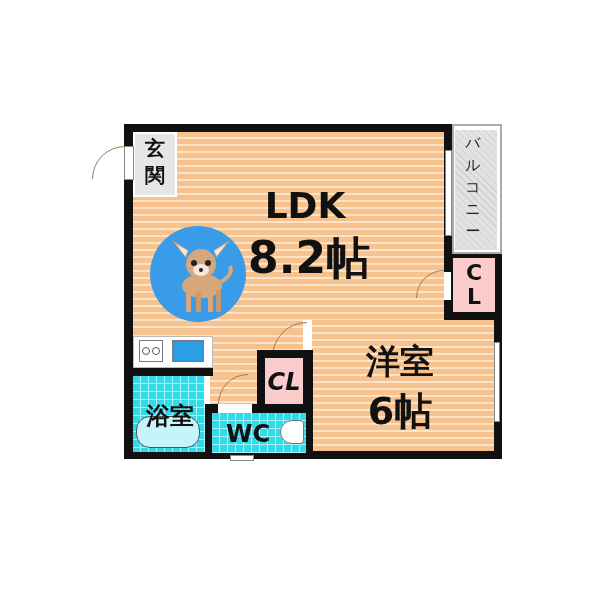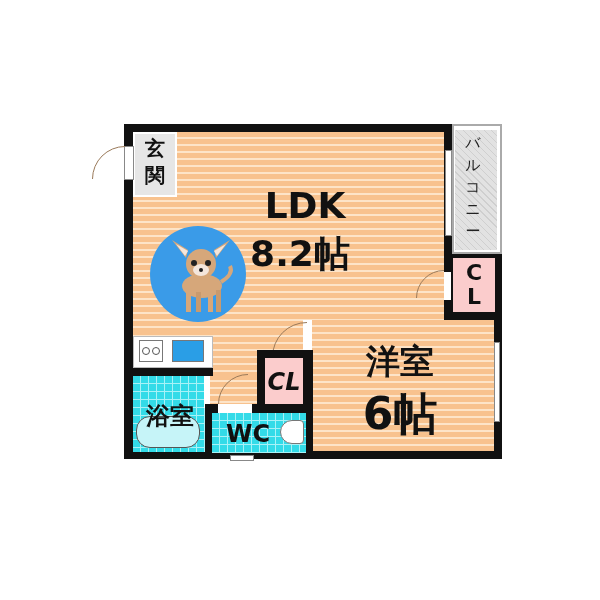--- a/index.html
+++ b/index.html
@@ -36,21 +36,21 @@
 <div class="abs wood" style="left:133px;top:330px;width:170px;height:45px;"></div>
 <div class="abs wood" style="left:210px;top:375px;width:50px;height:32px;"></div>
 
 <div class="abs" style="left:133px;top:132px;width:44px;height:65px;background:#e6e6e6;border:2px solid #fff;"></div>
 <div class="abs lbl" style="left:133px;top:138px;width:44px;font-size:20px;">玄</div>
 <div class="abs lbl" style="left:133px;top:165px;width:44px;font-size:20px;">関</div>
 <div class="abs" style="left:124px;top:146px;width:10px;height:34px;background:#fff;border:1px solid #888;"></div>
 <div class="abs door-arc" style="left:92px;top:146px;width:66px;height:66px;border-radius:50%;clip-path:polygon(0 0,50% 0,50% 50%,0 50%);"></div>
 
 <div class="abs lbl" style="left:240px;top:188px;width:130px;font-size:36px;">LDK</div>
-<div class="abs lbl" style="left:230px;top:236px;width:140px;font-size:36px;">8.2帖</div>
+<div class="abs lbl" style="left:230px;top:236px;width:140px;font-size:44px;text-align:right;">8.2帖</div>
 
 <div class="abs" style="left:150px;top:226px;width:96px;height:96px;border-radius:50%;background:#3a9be8;"></div>
 <svg class="abs" style="left:150px;top:226px;" width="96" height="96" viewBox="0 0 96 96">
   <ellipse cx="52" cy="60" rx="20" ry="12" fill="#d6a77a"></ellipse>
   <rect x="36" y="64" width="5" height="22" fill="#d6a77a"></rect>
   <rect x="46" y="66" width="5" height="20" fill="#c89a6e"></rect>
   <rect x="58" y="66" width="5" height="20" fill="#d6a77a"></rect>
   <rect x="66" y="64" width="5" height="22" fill="#c89a6e"></rect>
   <path d="M71 56 Q84 48 80 40" stroke="#d6a77a" stroke-width="4" fill="none"></path>
   <polygon points="36,32 22,14 38,24" fill="#d6a77a"></polygon>
@@ -76,21 +76,21 @@
 </div>
 
 <div class="abs pink" style="left:453px;top:258px;width:42px;height:54px;"></div>
 <div class="abs lbl" style="left:453px;top:262px;width:42px;font-size:22px;">C</div>
 <div class="abs lbl" style="left:453px;top:286px;width:42px;font-size:22px;">L</div>
 <div class="abs" style="left:444px;top:272px;width:7px;height:28px;background:#fff;"></div>
 <div class="abs door-arc" style="left:416px;top:270px;width:56px;height:56px;border-radius:50%;clip-path:polygon(0 0,50% 0,50% 50%,0 50%);"></div>
 
 <div class="abs wood" style="left:312px;top:320px;width:182px;height:131px;"></div>
 <div class="abs lbl" style="left:340px;top:345px;width:120px;font-size:34px;font-family:Liberation Serif, serif;">洋室</div>
-<div class="abs lbl" style="left:340px;top:392px;width:120px;font-size:44px;">6帖</div>
+<div class="abs lbl" style="left:340px;top:392px;width:120px;font-size:38px;">6帖</div>
 <div class="abs win" style="left:494px;top:342px;width:6px;height:80px;"></div>
 <div class="abs" style="left:303px;top:320px;width:9px;height:40px;background:#fff;"></div>
 <div class="abs door-arc" style="left:272px;top:322px;width:70px;height:70px;border-radius:50%;clip-path:polygon(0 0,50% 0,50% 50%,0 50%);"></div>
 
 <div class="abs wall" style="left:257px;top:350px;width:56px;height:58px;"></div>
 <div class="abs pink" style="left:265px;top:358px;width:38px;height:46px;"></div>
 <div class="abs lbl" style="left:263px;top:370px;width:42px;font-size:24px;font-style:italic;">CL</div>
 
 <div class="abs" style="left:133px;top:336px;width:80px;height:32px;background:#fff;border:1px solid #bbb;"></div>
 <div class="abs" style="left:139px;top:340px;width:24px;height:22px;border:1px solid #777;background:#fff;">

